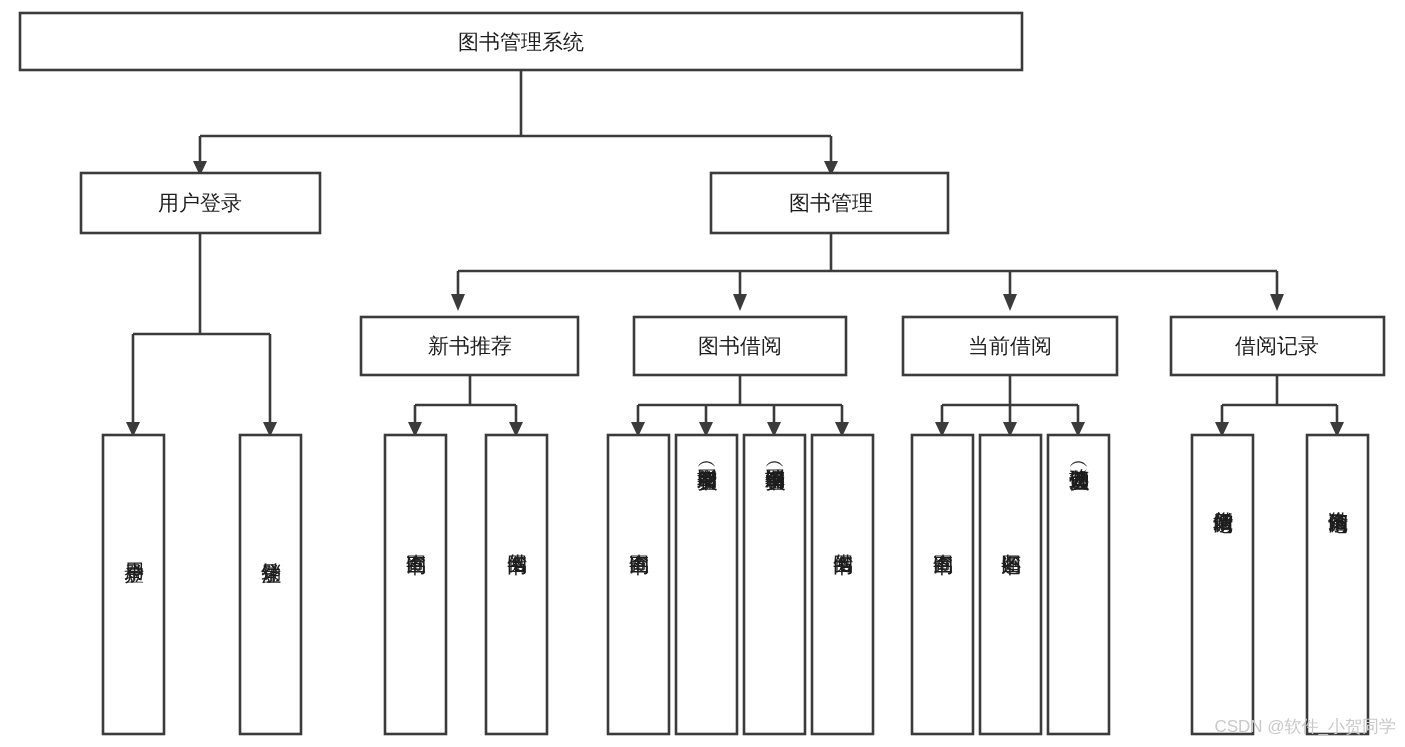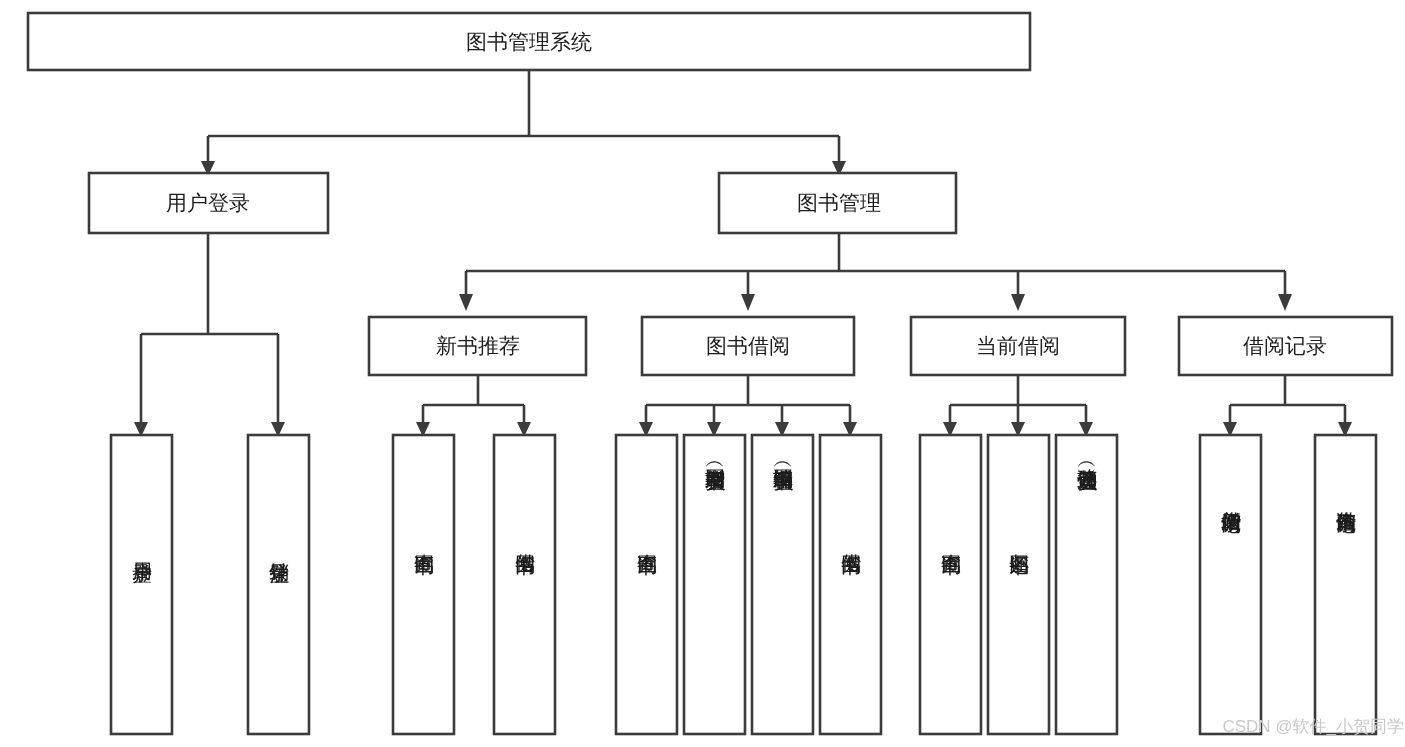--- a/index.html
+++ b/index.html
@@ -11,21 +11,21 @@
   body {
     width: 1405px;
     height: 747px;
     font-family: "Liberation Sans", "DejaVu Sans", sans-serif;
     overflow: hidden;
     position: relative;
   }
   #diagram-root {
     position: absolute;
     top: 0;
-    left: 8px;
+    left: 0;
     width: 1138px;
     height: 747px;
   }
   svg.flow {
     display: block;
     width: 1405px;
     height: 747px;
   }
   .node-box {
     fill: #ffffff;

